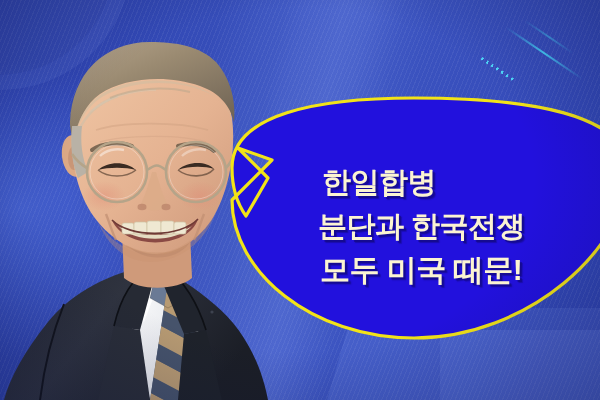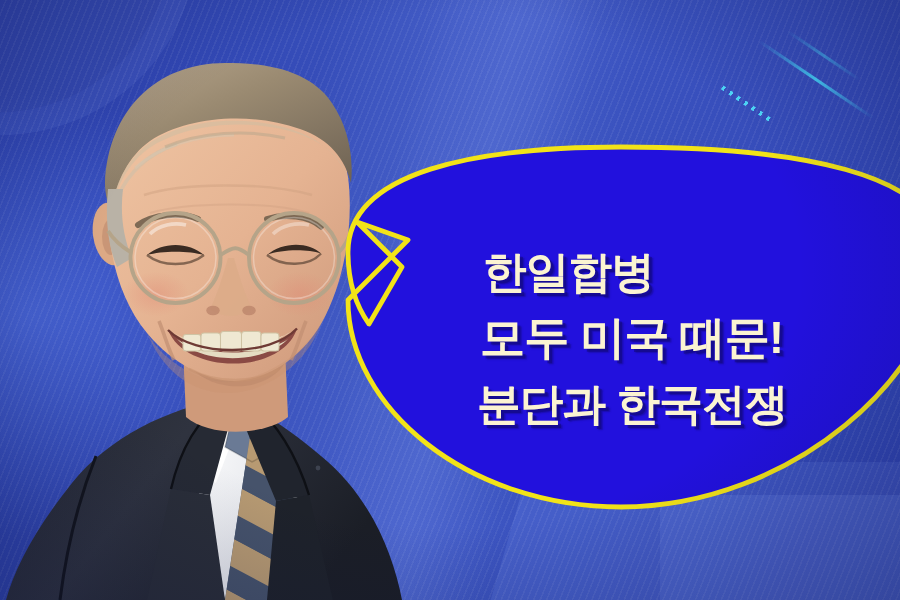--- a/index.html
+++ b/index.html
@@ -329,18 +329,18 @@
                C 4 26 90 10 186 10
                C 300 10 400 26 400 82
                C 400 160 300 250 186 250
                C 84 250 4 184 4 112
                Z" fill="#2211dd" stroke="#f2e318" stroke-width="3.2" stroke-linejoin="round"></path>
     </svg>
   </div>
 
   <div class="bubble-text">
     <span class="line l1">한일합병</span>
+    <span class="line l2">분단과 한국전쟁</span>
     <span class="line l3">모두 미국 때문!</span>
-    <span class="line l2">분단과 한국전쟁</span>
   </div>
 
   <div class="bg-vignette"></div>
 </div>
 
 </body></html>

